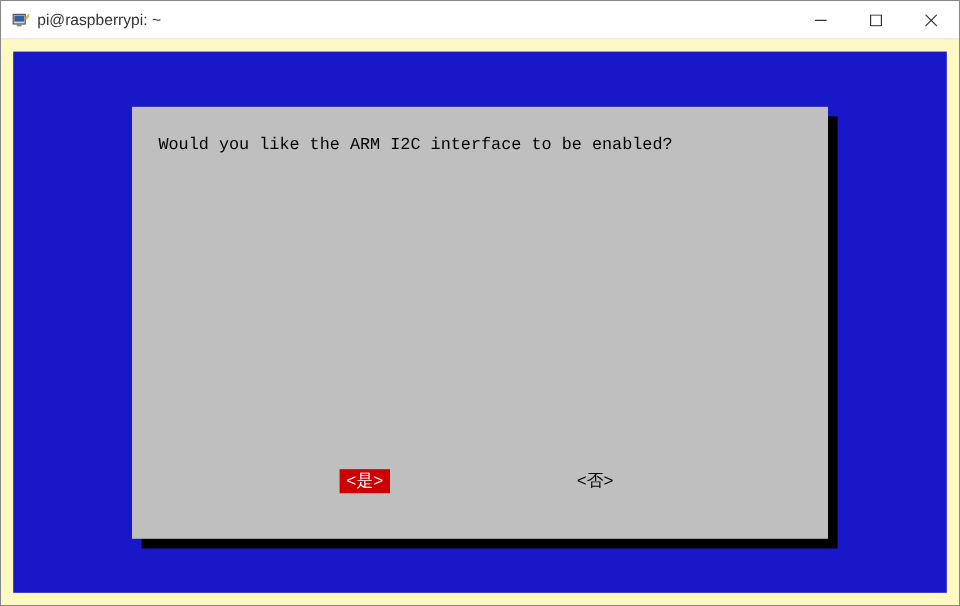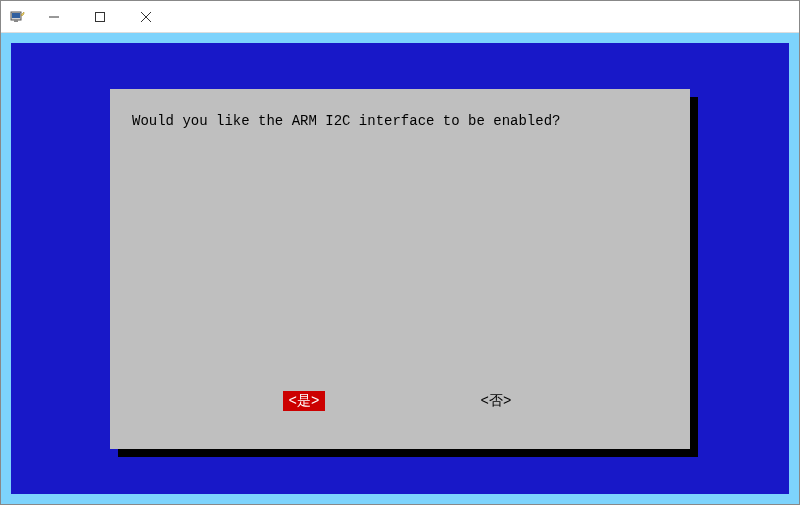--- a/index.html
+++ b/index.html
@@ -52,21 +52,21 @@
       font-size: 12px;
       color: #333;
       cursor: pointer;
     }
     .titlebar-btn svg {
       width: 10px;
       height: 10px;
     }
     .terminal {
       flex: 1;
-      background: #7dd3fc;
+      background: #fef9c3;
       padding: 10px;
       display: flex;
       flex-direction: column;
       justify-content: flex-end;
     }
     .terminal-inner {
       flex: 1;
       background: #1818c8;
       display: flex;
       align-items: center;
@@ -124,20 +124,21 @@
 <div class="window">
   <div class="titlebar">
     <span class="titlebar-icon">
       <svg viewBox="0 0 16 16">
         <rect x="2" y="3" width="10" height="8" fill="#d4d4d4" stroke="#555" stroke-width="1"></rect>
         <rect x="3" y="4" width="8" height="5" fill="#3060a0"></rect>
         <rect x="5" y="11" width="4" height="2" fill="#888"></rect>
         <path d="M12 6 L15 3 L15 5 L13 7 Z" fill="#e8d060" stroke="#a08020" stroke-width="0.5"></path>
       </svg>
     </span>
+    <span class="titlebar-title">pi@raspberrypi: ~</span>
     <div class="titlebar-controls">
       <div class="titlebar-btn">
         <svg viewBox="0 0 10 10">
             <line x1="0" y1="5" x2="10" y2="5" stroke="#333" stroke-width="1"></line>
           </svg>
       </div>
       <div class="titlebar-btn">
         <svg viewBox="0 0 10 10">
             <rect x="0.5" y="0.5" width="9" height="9" fill="none" stroke="#333" stroke-width="1"></rect>
           </svg>

